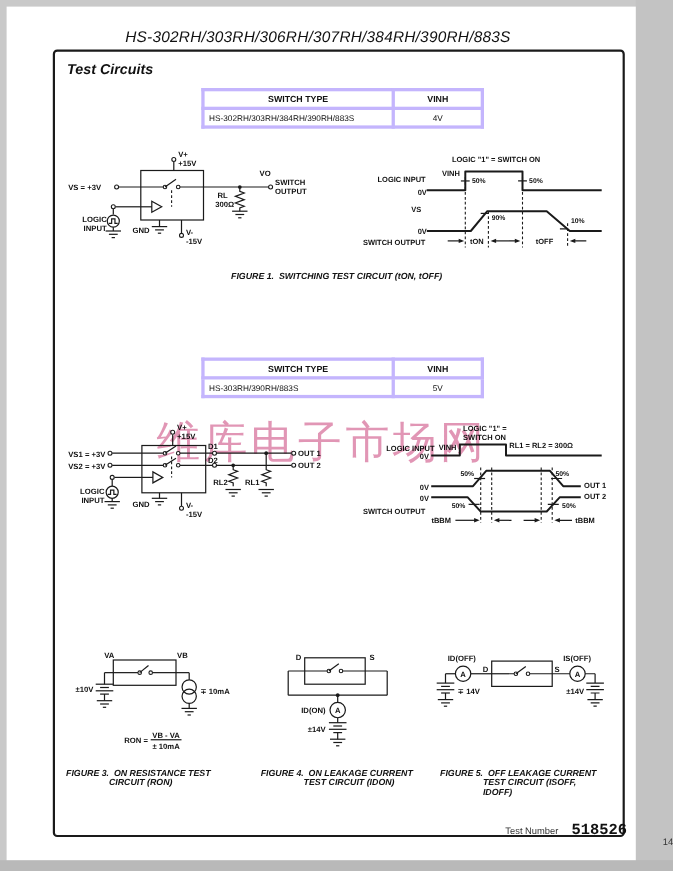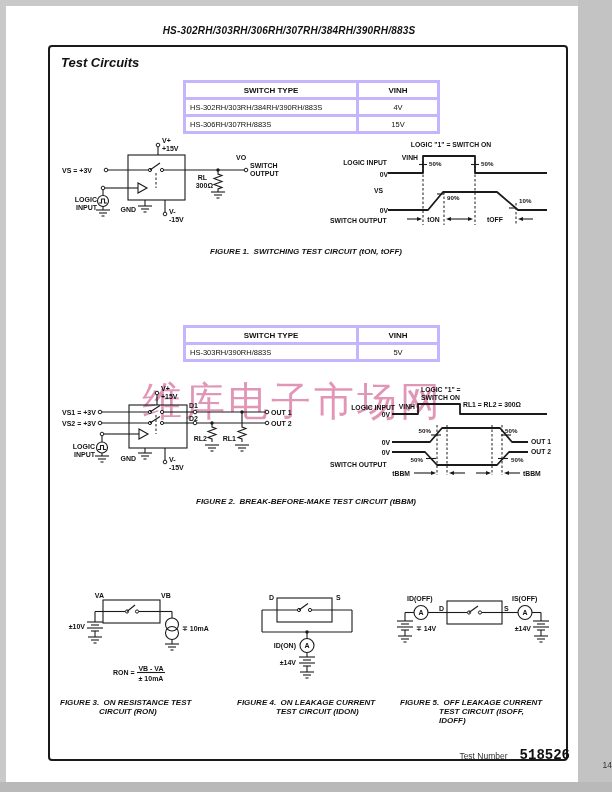--- a/index.html
+++ b/index.html
@@ -4,21 +4,21 @@
 <style>
   html,body{margin:0;padding:0;background:#e8e8e8;}
   .page{position:relative;width:612px;height:792px;background:#ffffff;overflow:hidden;
         font-family:"Liberation Sans","DejaVu Sans",sans-serif;color:#111;}
   .edge{position:absolute;}
   .edge-top{left:0;top:0;width:612px;height:6px;background:#c9c9c9;}
   .edge-left{left:0;top:0;width:6px;height:792px;background:#c9c9c9;}
   .edge-right{left:578px;top:0;width:34px;height:792px;background:#c3c3c3;}
   .edge-bottom{left:0;top:782px;width:612px;height:10px;background:#b9b9b9;}
   .header-title{position:absolute;left:0;top:25px;width:578px;text-align:center;
-        font-size:10px;font-weight:bold;font-style:italic;letter-spacing:.2px;}
+        font-size:14px;font-weight:normal;font-style:italic;letter-spacing:.2px;}
   .border-box{position:absolute;left:48px;top:45px;width:516px;height:712px;
         border:2px solid #1a1a1a;border-radius:4px;}
   .section-title{position:absolute;left:61px;top:55px;font-size:13px;font-weight:bold;font-style:italic;}
   .watermark{position:absolute;left:142px;top:374px;font-size:40px;letter-spacing:3px;
         color:#be185d;opacity:.45;white-space:nowrap;z-index:0;}
   .sw-table{position:absolute;border-collapse:collapse;border:2px solid #1a1a1a;background:#fff;}
   .sw-table th,.sw-table td{border:3px solid #c4b5fd;height:14px;padding:0 4px;}
   .sw-table th{font-size:8px;font-weight:bold;text-align:center;}
   .sw-table td{font-size:7.5px;font-weight:normal;text-align:left;}
   .sw-table .c1{width:162px;}
@@ -62,24 +62,20 @@
   <table class="sw-table" style="left:183px;top:80px;">
     <tbody>
         <tr>
       <th class="c1">SWITCH TYPE</th>
       <th class="c2">VINH</th>
     </tr>
     <tr>
       <td class="c1">HS-302RH/303RH/384RH/390RH/883S</td>
       <td class="c2">4V</td>
     </tr>
-    <tr>
-      <td class="c1">HS-306RH/307RH/883S</td>
-      <td class="c2">15V</td>
-    </tr>
   </tbody>
     </table>
 
   <svg class="fig-svg" style="left:55px;top:128px;" width="280" height="112" viewBox="0 0 280 112">
     <g>
       <rect class="w" x="73" y="27" width="57" height="45" stroke-width="1.8"></rect>
       <line class="w" x1="53" y1="42" x2="93.5" y2="42"></line>
       <line class="w" x1="108.5" y1="42" x2="191" y2="42"></line>
       <circle class="term" cx="95" cy="42" r="1.6"></circle>
         <circle class="term" cx="107" cy="42" r="1.6"></circle>
@@ -306,21 +302,20 @@
     <text class="st" x="180" y="50">50%</text>
     <text class="st" x="98" y="79" text-anchor="end">50%</text>
     <text class="st" x="186" y="79">50%</text>
     <text class="wt" x="206" y="61">OUT 1</text>
     <text class="wt" x="206" y="71">OUT 2</text>
     <text class="wt" x="5" y="84">SWITCH OUTPUT</text>
     <text class="wt" x="85" y="92.5" text-anchor="end">tBBM</text>
     <text class="wt" x="198" y="92.5">tBBM</text>
   </svg>
 
-  <div class="caption caption-center" style="left:106px;top:497px;width:400px;">FIGURE 2.&nbsp; BREAK-BEFORE-MAKE TEST CIRCUIT (tBBM)</div>
 
   <svg class="fig-svg" style="left:60px;top:590px;" width="155" height="98" viewBox="0 0 155 98">
     <g>
       <rect class="w" x="43" y="10" width="57" height="23" stroke-width="1.8"></rect>
       <line class="w" x1="43" y1="21.5" x2="65.5" y2="21.5"></line>
       <line class="w" x1="78.5" y1="21.5" x2="100" y2="21.5"></line>
       <circle class="term" cx="67" cy="21.5" r="1.6"></circle>
         <circle class="term" cx="77" cy="21.5" r="1.6"></circle>
       <line class="w" x1="67" y1="21.5" x2="75" y2="15"></line>
     </g>

